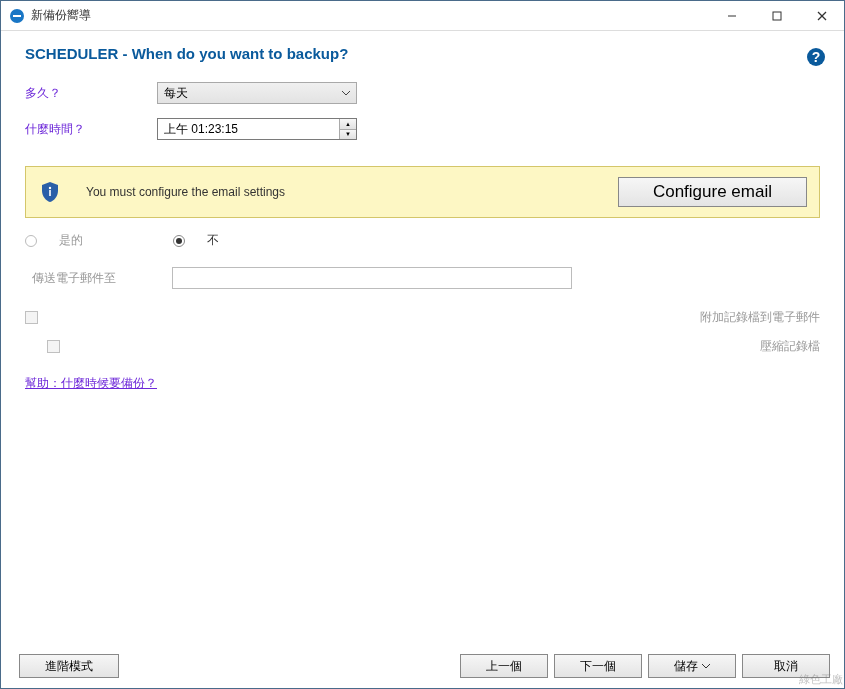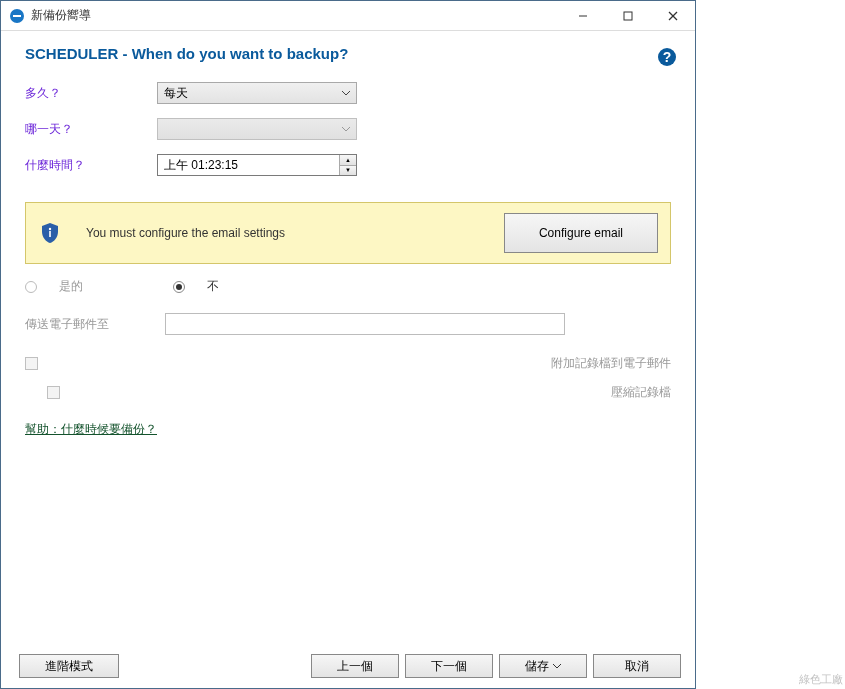--- a/index.html
+++ b/index.html
@@ -5,21 +5,21 @@
     * { box-sizing: border-box; margin: 0; padding: 0; }
     body {
       font-family: "Microsoft JhengHei", "Segoe UI", Arial, sans-serif;
       font-size: 12px;
       background: #fff;
       width: 845px;
       height: 689px;
       overflow: hidden;
     }
     .window {
-      width: 696px;
+      width: 845px;
       height: 689px;
       border: 1px solid #4a6b8a;
       display: flex;
       flex-direction: column;
       background: #fff;
     }
     .titlebar {
       height: 30px;
       background: #fff;
       display: flex;
@@ -142,22 +142,22 @@
       display: flex;
       align-items: center;
       gap: 24px;
       margin-bottom: 14px;
     }
     .shield-icon { width: 24px; height: 24px; flex-shrink: 0; }
     .notice-text { flex: 1; font-size: 12px; color: #333; }
     .configure-btn {
       border: 1px solid #888;
       background: linear-gradient(#f6f6f6,#e4e4e4);
-      padding: 12px 34px;
-      font-size: 12px;
+      padding: 4px 34px;
+      font-size: 17px;
       cursor: pointer;
     }
     .radio-row { display: flex; align-items: center; gap: 90px; margin-bottom: 18px; }
     .radio-group { display: flex; align-items: center; gap: 22px; text-align: center; }
     .radio {
       width: 12px;
       height: 12px;
       border: 1px solid #888;
       border-radius: 50%;
       display: flex;
@@ -194,21 +194,21 @@
       width: 13px;
       height: 13px;
       border: 1px solid #888;
       background: #fff;
       cursor: pointer;
     }
     .checkbox.disabled { border-color: #c0c0c0; background: #f4f4f4; cursor: default; }
     .checkbox-label { font-size: 12px; color: #333; }
     .checkbox-label.disabled { color: #999; }
     .help-link {
-      color: #14532d;
+      color: #6d28d9;
       text-decoration: underline;
       font-size: 12px;
       cursor: pointer;
       display: inline-block;
       margin-top: 8px;
     }
     .footer {
       height: 42px;
       border-top: 0;
       padding: 0 14px 10px 18px;
@@ -290,31 +290,20 @@
       <div class="combo">
         <span>每天</span>
         <div class="combo-arrow">
           <svg width="8" height="5" viewBox="0 0 8 5">
               <path d="M0 0 L4 4 L8 0" fill="none" stroke="#444" stroke-width="1"></path>
             </svg>
         </div>
       </div>
     </div>
 
-    <div class="form-row">
-      <div class="form-label">哪一天？</div>
-      <div class="combo disabled">
-        <span></span>
-        <div class="combo-arrow">
-          <svg width="8" height="5" viewBox="0 0 8 5">
-              <path d="M0 0 L4 4 L8 0" fill="none" stroke="#999" stroke-width="1"></path>
-            </svg>
-        </div>
-      </div>
-    </div>
 
     <div class="form-row" style="margin-bottom:26px;">
       <div class="form-label">什麼時間？</div>
       <div class="time-input">
         <div class="time-input-text">上午 01:23:15</div>
         <div class="spinner">
           <div class="spinner-btn">▲</div>
           <div class="spinner-btn">▼</div>
         </div>
       </div>
@@ -337,21 +326,21 @@
       <div class="radio-group">
         <div class="radio disabled"></div>
         <div class="radio-label disabled">是的</div>
       </div>
       <div class="radio-group">
         <div class="radio checked"></div>
         <div class="radio-label">不</div>
       </div>
     </div>
 
-    <div class="form-row" style="margin-bottom:20px;">
+    <div class="form-row" style="margin-bottom:20px;margin-left:7px;">
       <div class="form-label label-disabled" style="width:140px;">傳送電子郵件至</div>
       <input class="text-input" type="text" disabled="" value="" style="">
     </div>
 
     <div class="checkbox-row">
       <div class="checkbox disabled"></div>
       <div class="checkbox-label disabled">附加記錄檔到電子郵件</div>
     </div>
 
     <div class="checkbox-row indent">

